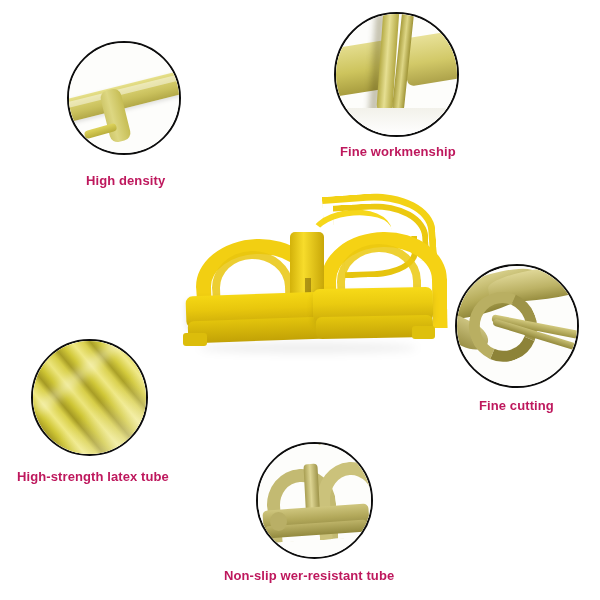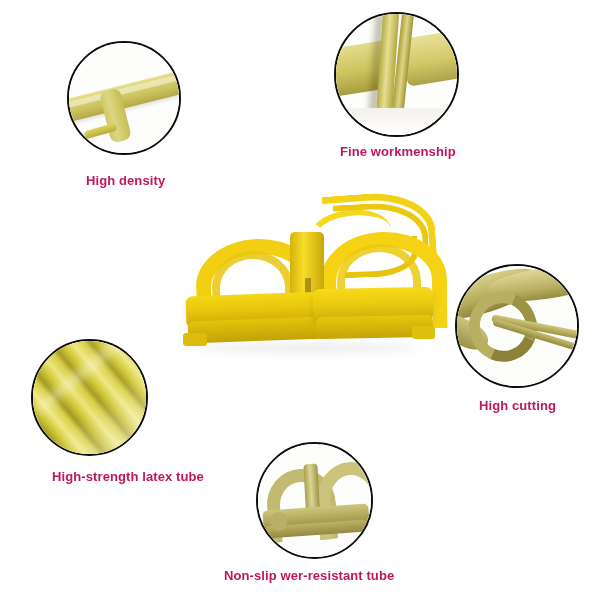--- a/index.html
+++ b/index.html
@@ -335,36 +335,36 @@
 
   <div class="callout">
     <div class="circle" style="left:31px;top:339px;width:117px;height:117px;">
       <div class="photo">
         <div class="bg-white"></div>
         <div class="c3-tubes"></div>
         <div class="c3-shade"></div>
         <div class="c3-gloss"></div>
       </div>
     </div>
-    <div class="label" style="left:17px;top:470px;font-size:13px;margin-left:35px;">High-strength latex tube</div>
+    <div class="label" style="left:17px;top:470px;font-size:13px;">High-strength latex tube</div>
   </div>
 
   <div class="callout">
     <div class="circle" style="left:455px;top:264px;width:124px;height:124px;">
       <div class="photo">
         <div class="bg-white"></div>
         <div class="c4-bandA"></div>
         <div class="c4-bandB"></div>
         <div class="c4-tail"></div>
         <div class="c4-loop"></div>
         <div class="c4-strandA"></div>
         <div class="c4-strandB"></div>
       </div>
     </div>
-    <div class="label" style="left:479px;top:399px;font-size:13px;">High cutting</div>
+    <div class="label" style="left:479px;top:399px;font-size:13px;">Fine cutting</div>
   </div>
 
   <div class="callout">
     <div class="circle" style="left:256px;top:442px;width:117px;height:117px;">
       <div class="photo">
         <div class="bg-white"></div>
         <div class="c5-tube1"></div>
         <div class="c5-tube2"></div>
         <div class="c5-archL"></div>
         <div class="c5-archR"></div>

